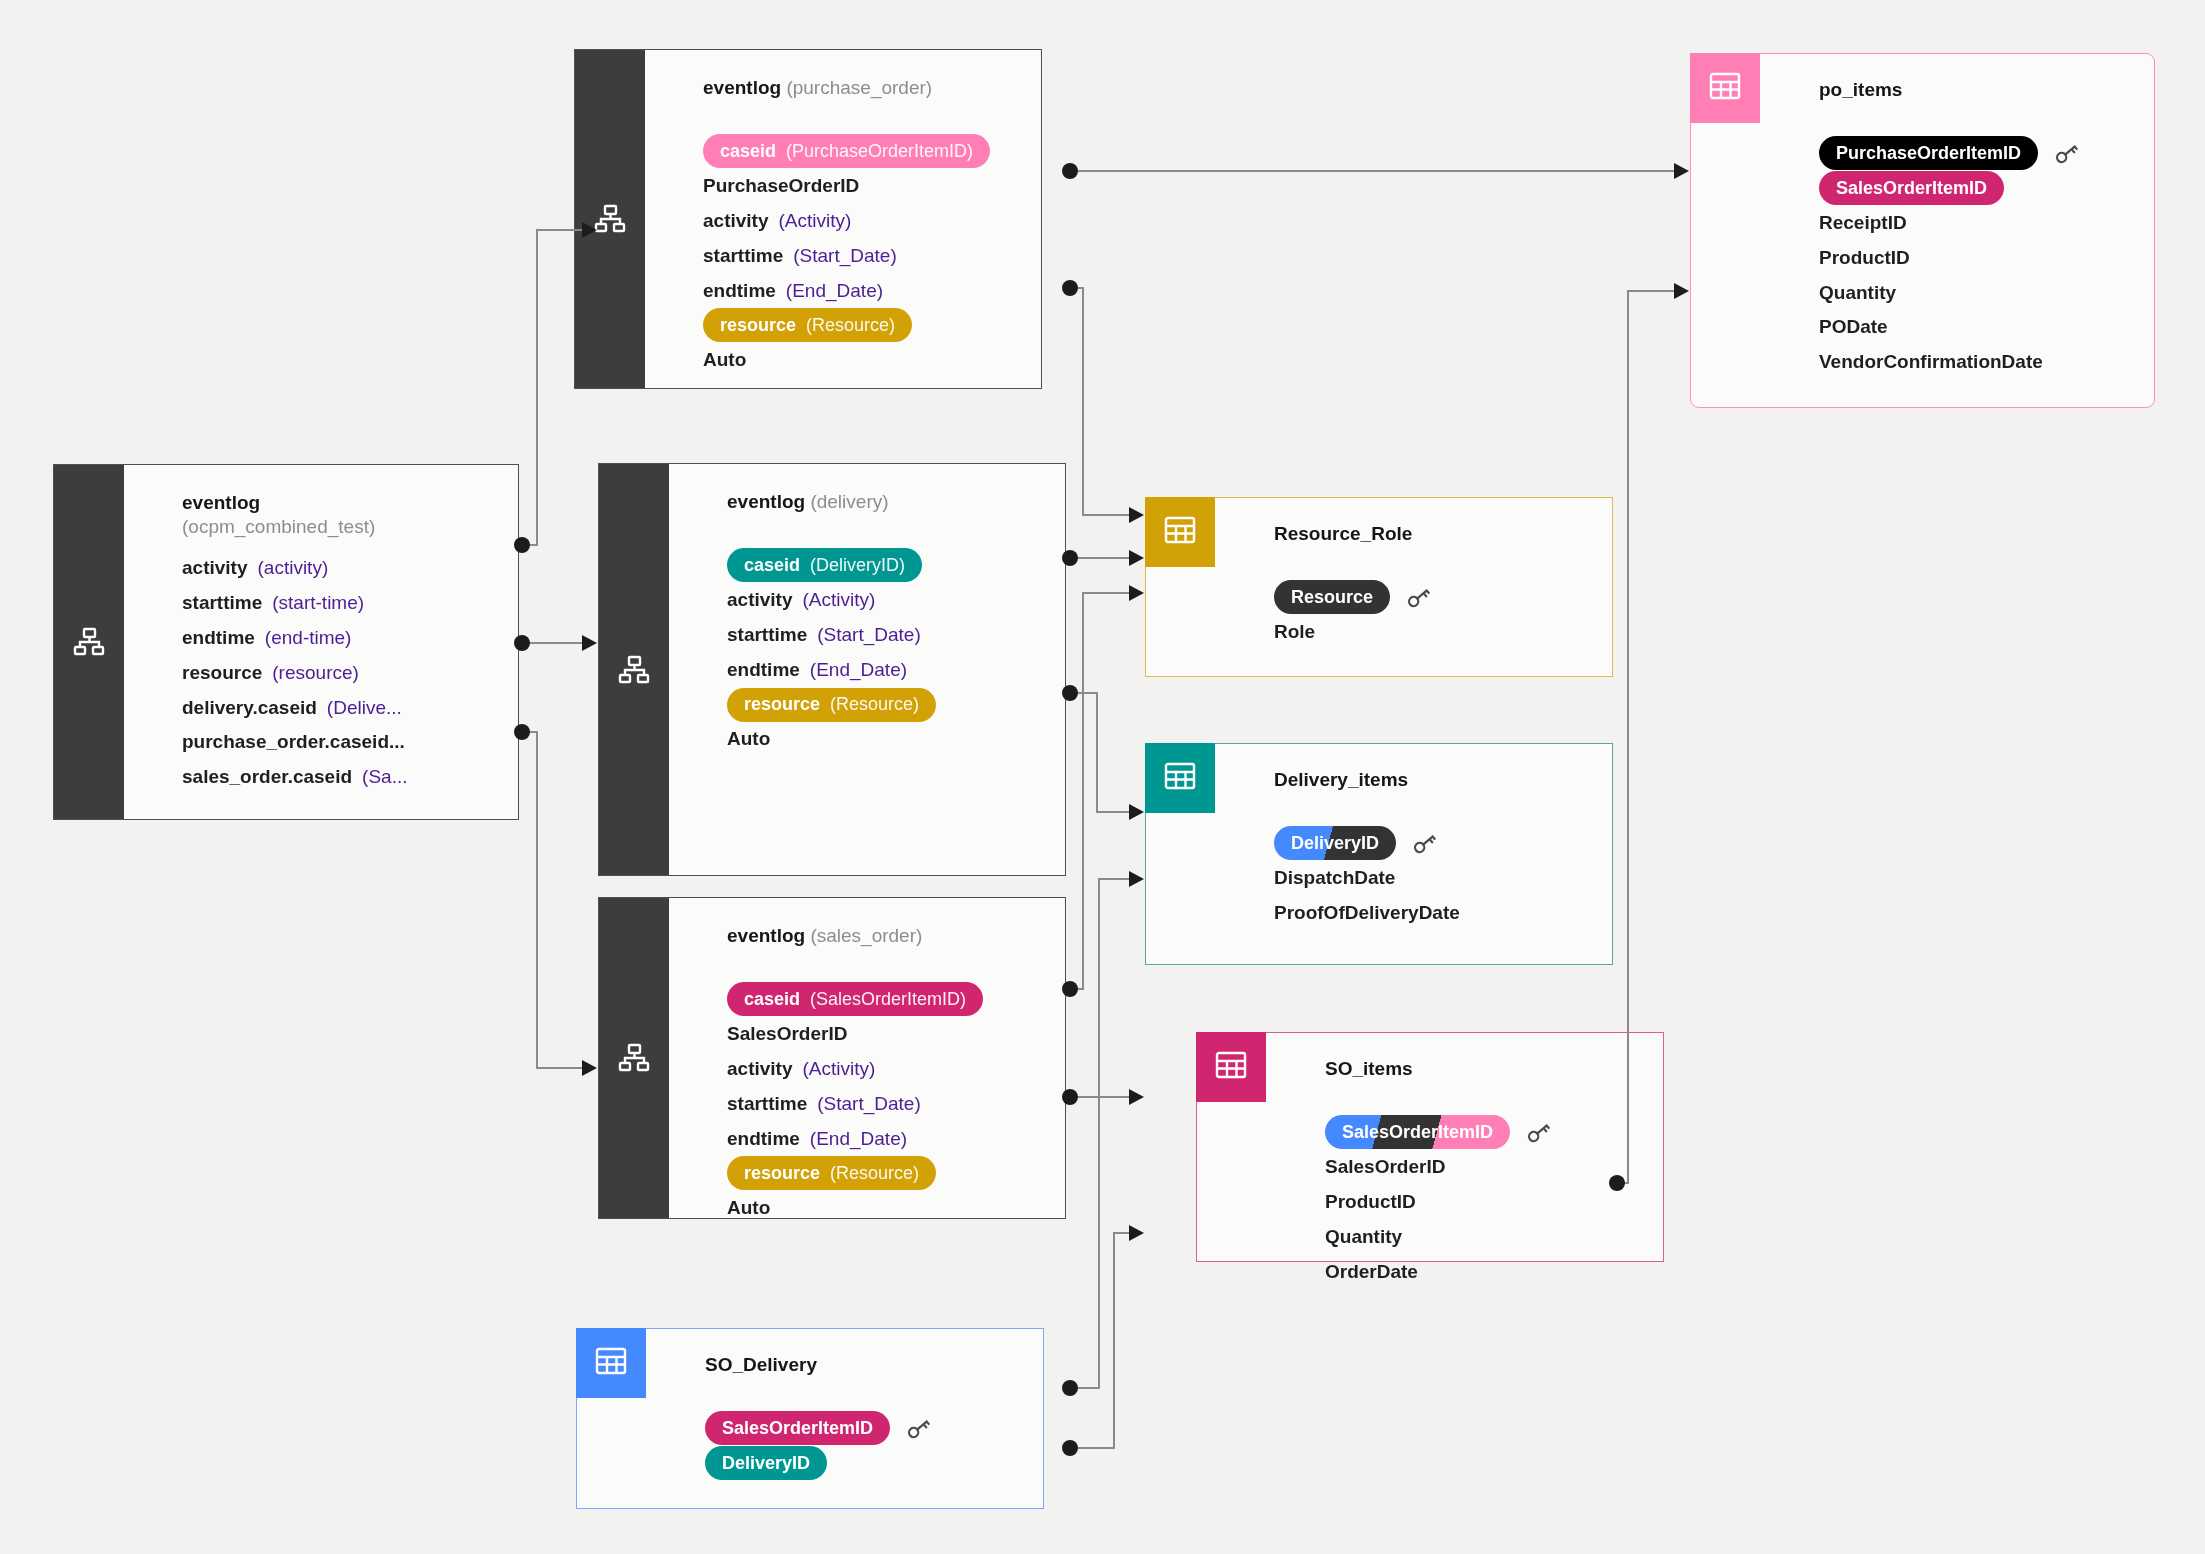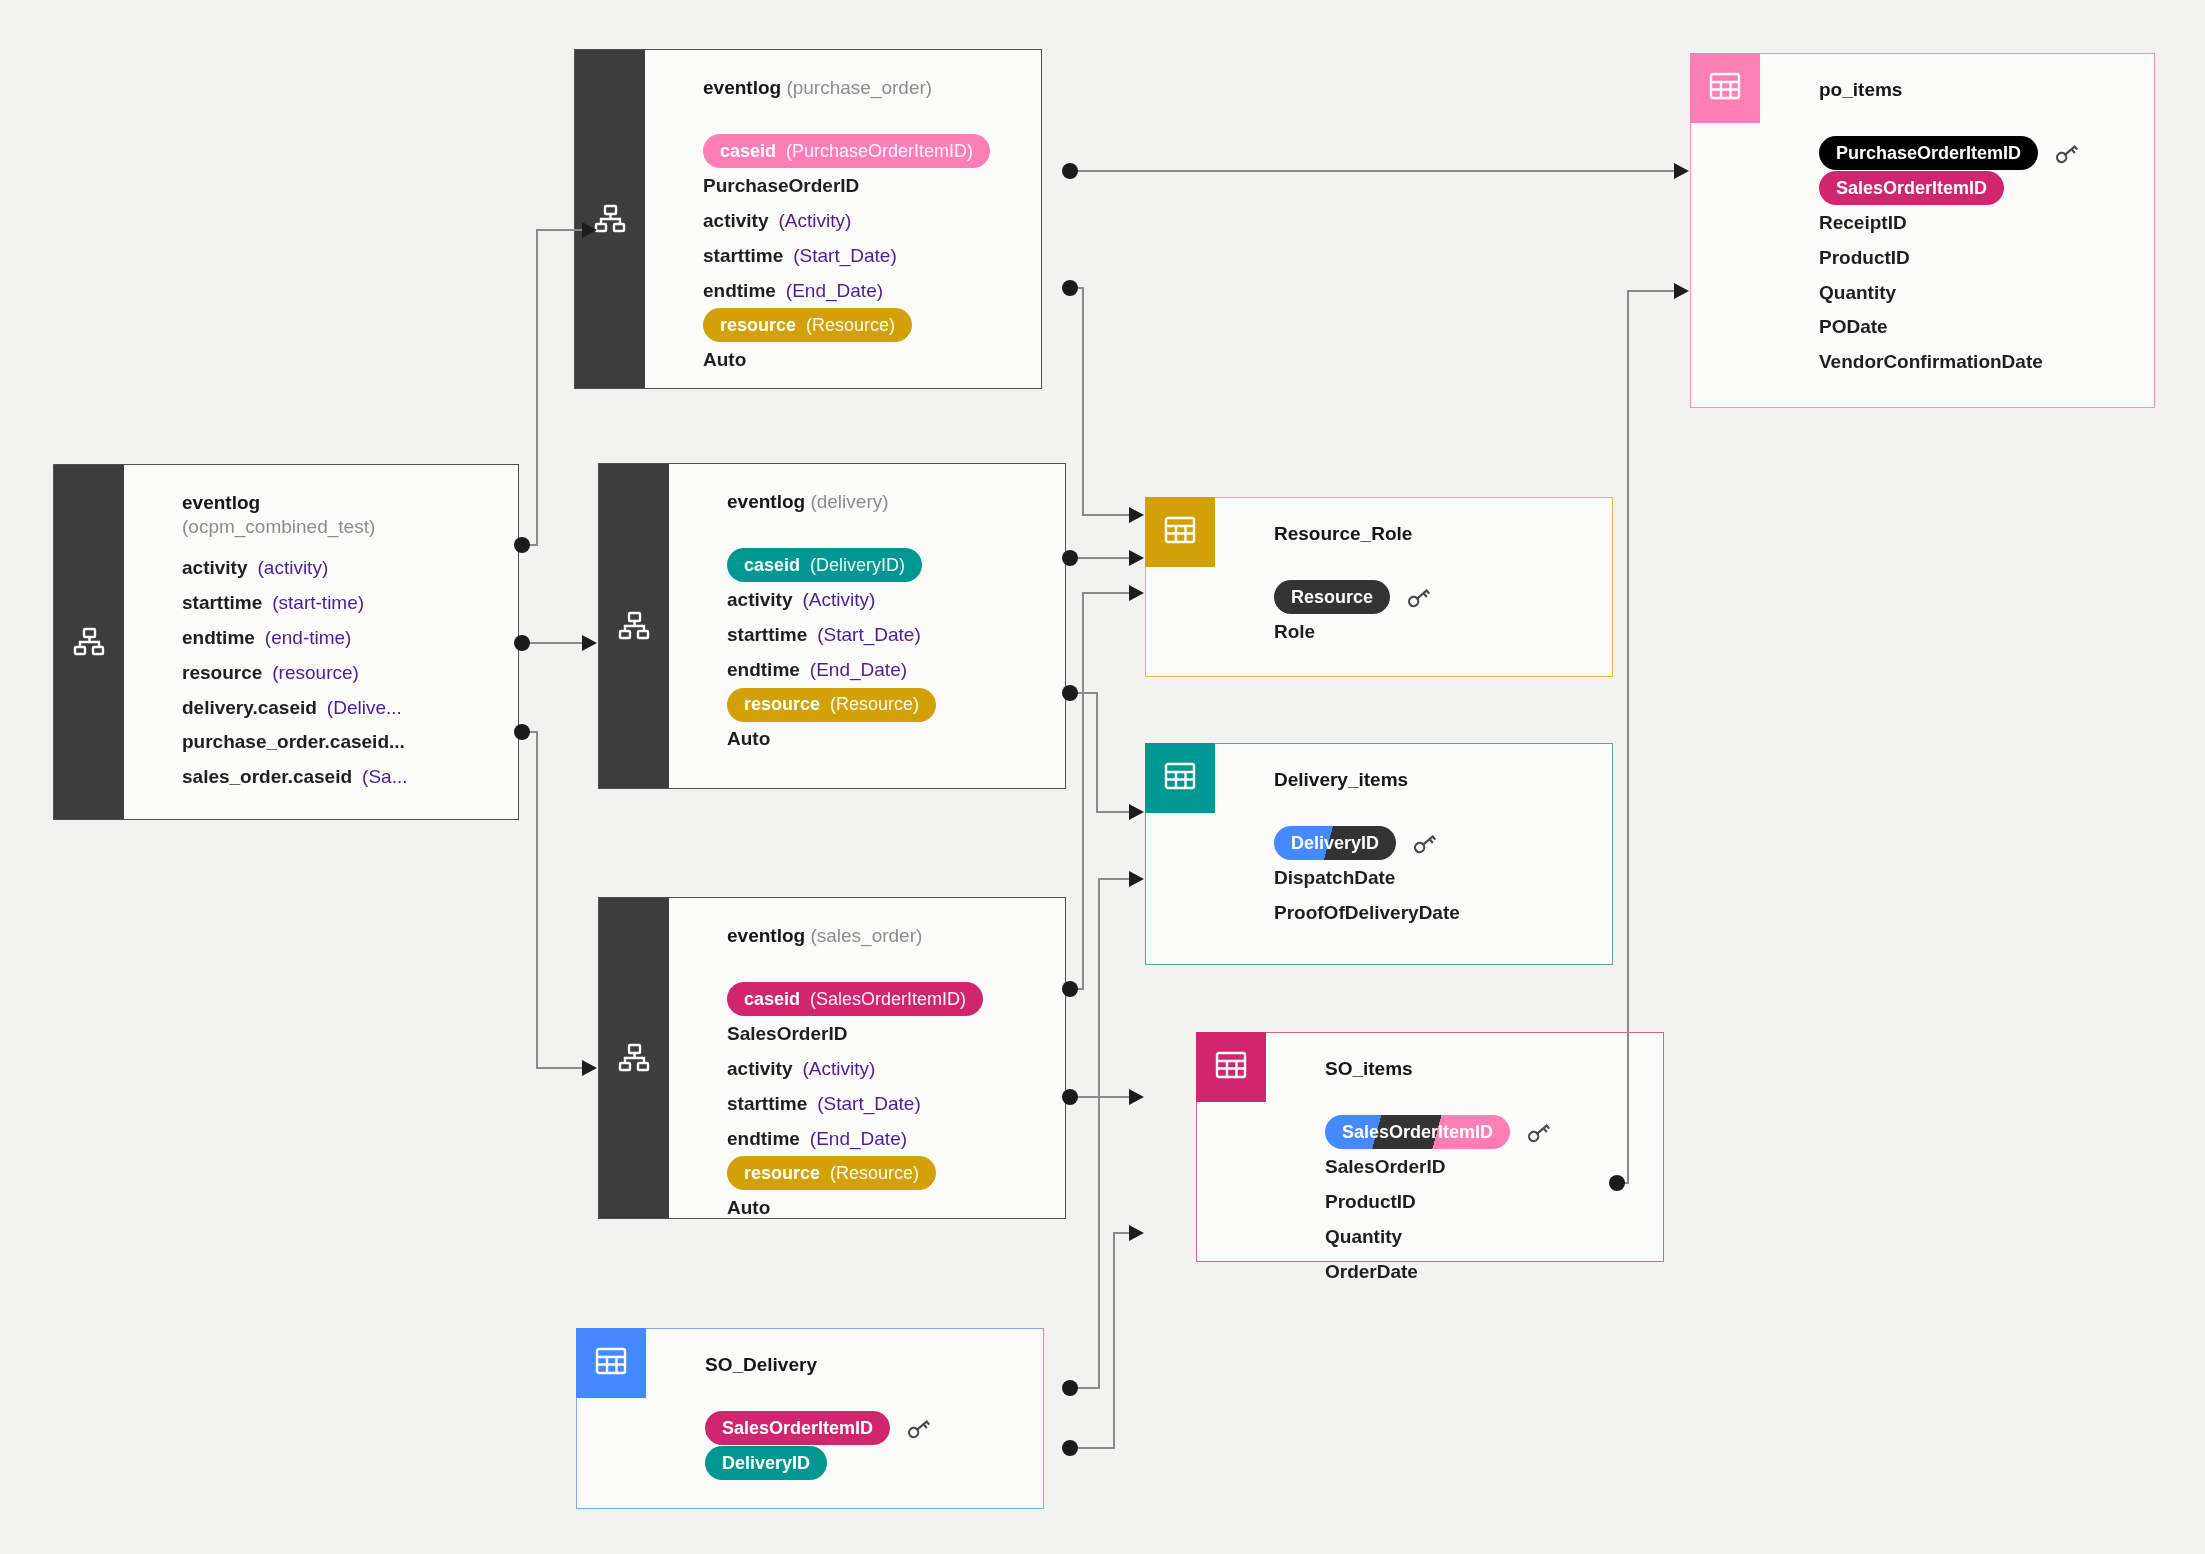--- a/index.html
+++ b/index.html
@@ -45,24 +45,24 @@
   .pill .pl{font-weight:700;}
   .pill .ps{margin-left:10px;color:rgba(255,255,255,.93);font-weight:400;}
   .keyicon{margin-left:14px;display:inline-flex;}
   #wires{position:absolute;left:0;top:0;pointer-events:none;}
   #wires path{fill:none;stroke:#8a8a8a;stroke-width:2;}
   #wires circle{fill:#1c1c1c;}
   #wires polygon{fill:#1c1c1c;}
   
   #n-combined {left:53px;  top:464px; width:466px;height:356px;}
   #n-purchase {left:574px; top:49px;  width:468px;height:340px;}
-  #n-delivery {left:598px; top:463px; width:468px;height:326px;}
+  #n-delivery {left:598px; top:463px; width:468px;height:413px;}
   #n-sales    {left:598px; top:897px; width:468px;height:322px;}
   #n-sodel    {left:576px; top:1328px;width:468px;height:181px;border-color:#7ea7ff;}
-  #n-poitems  {left:1690px;top:53px;  width:465px;height:355px;border-color:#ff8ec1;}
+  #n-poitems  {left:1690px;top:53px;  width:465px;height:355px;border-color:#ff8ec1;border-radius:9px;}
   #n-resrole  {left:1145px;top:497px; width:468px;height:180px;border-color:#debb4e;}
   #n-delitems {left:1145px;top:743px; width:468px;height:222px;border-color:#5aa49f;}
   #n-soitems  {left:1196px;top:1032px;width:468px;height:230px;border-color:#e05c97;}
   #n-combined .title, #n-combined .subtitle{line-height:24px;}
 </style>
 </head>
 <body>
 
 <div id="canvas">
 

